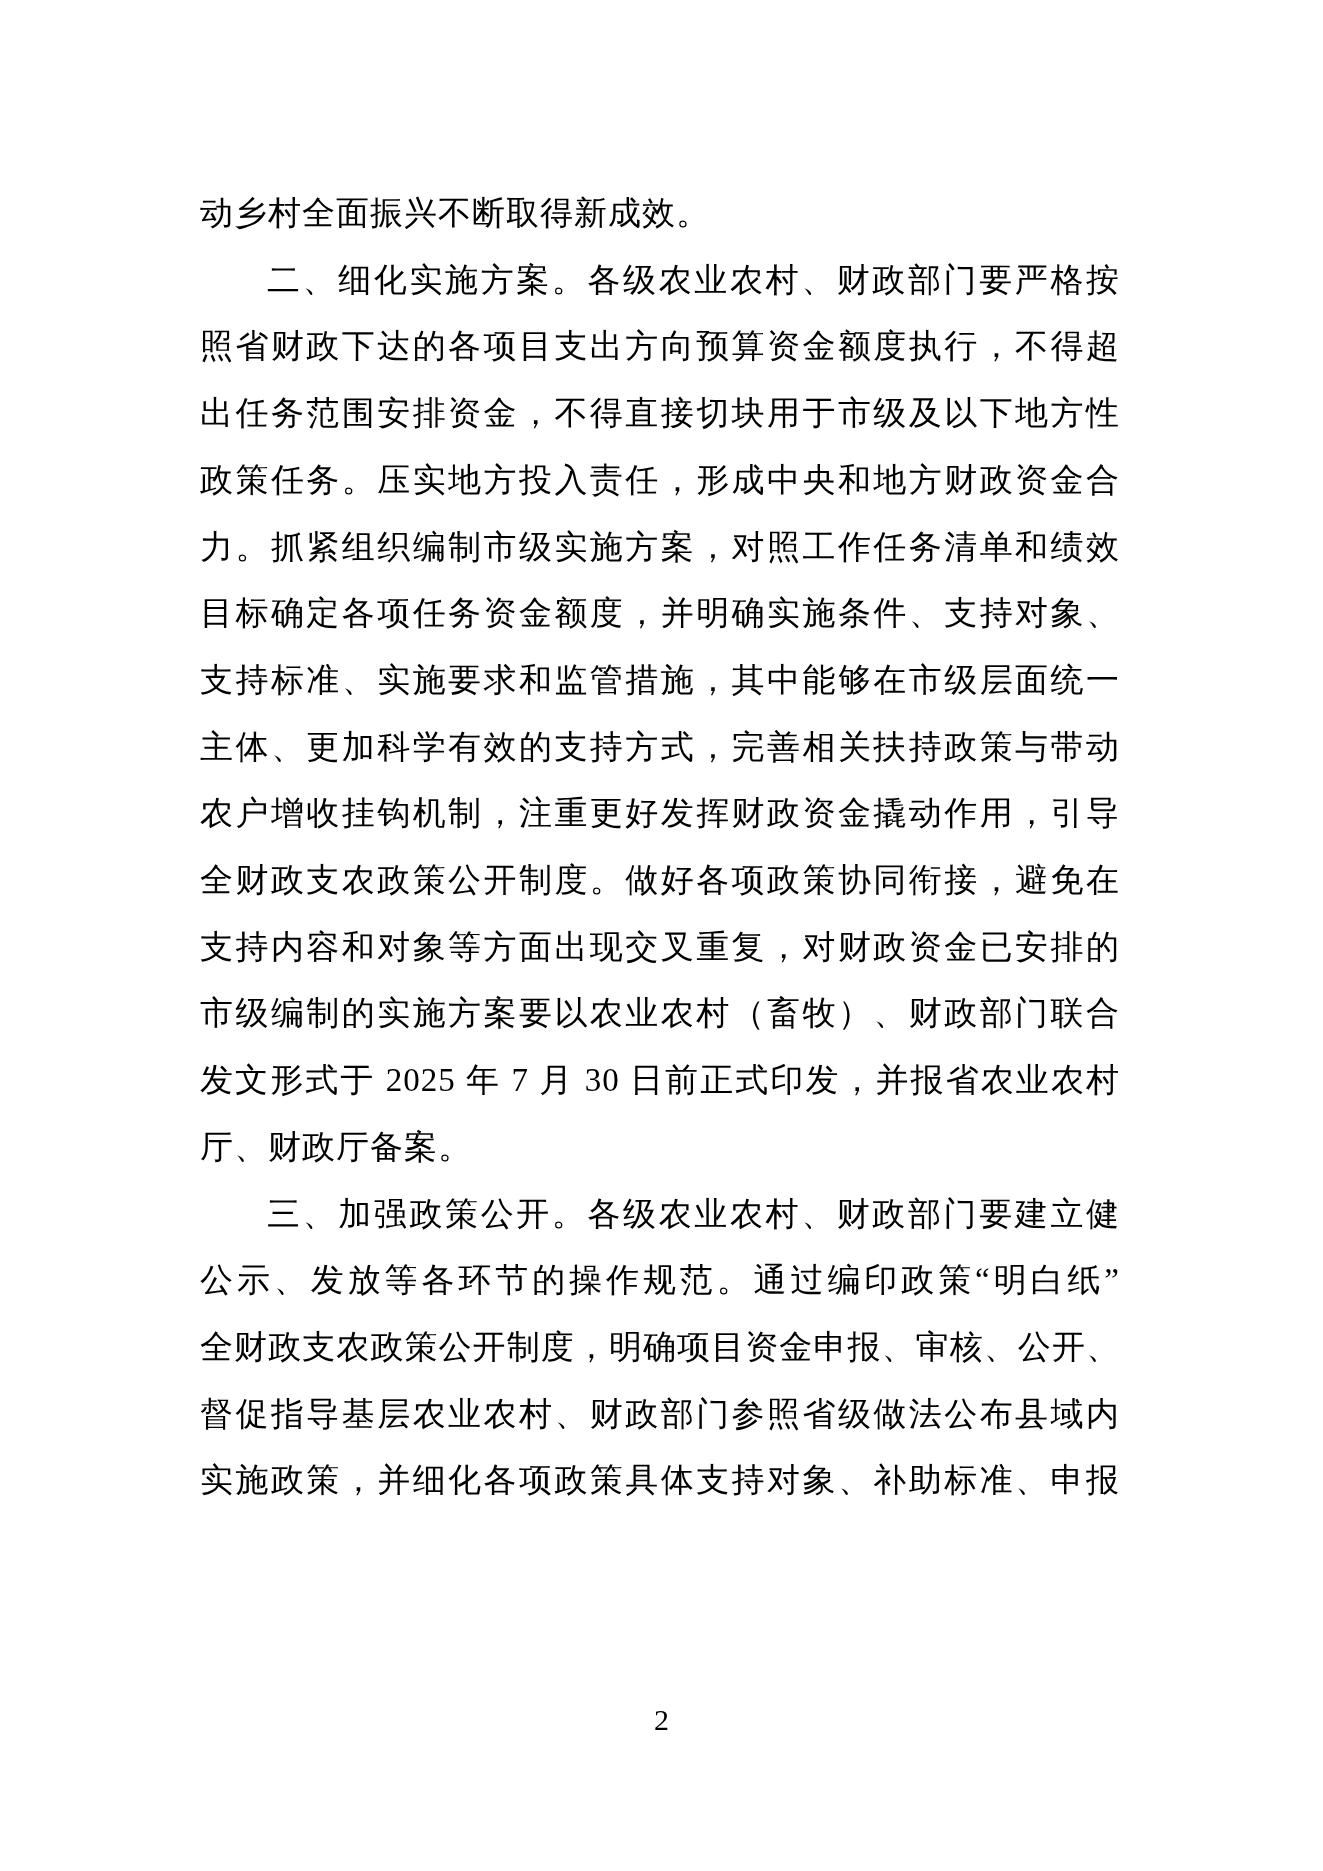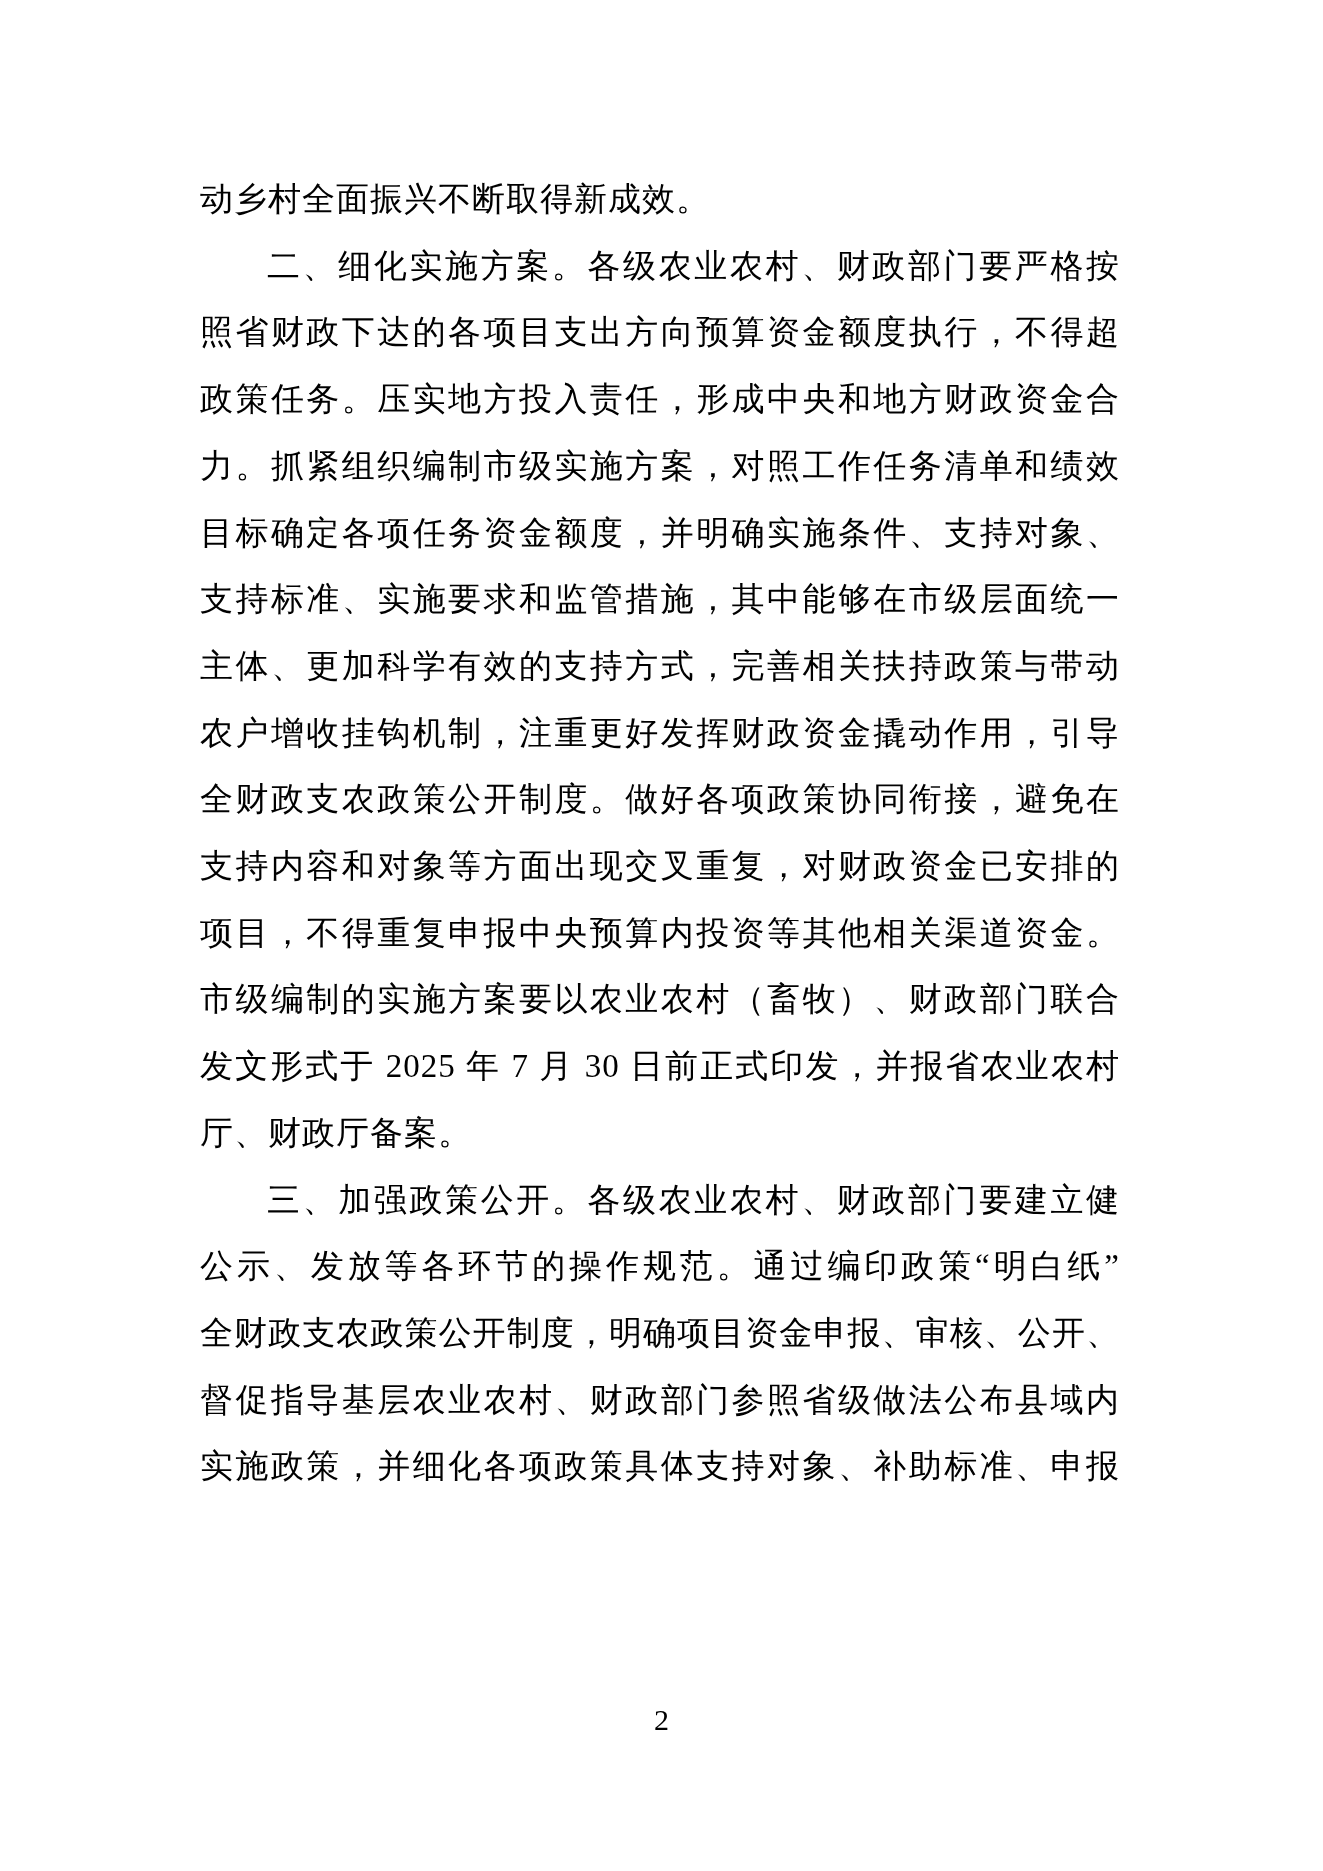--- a/index.html
+++ b/index.html
@@ -12,21 +12,21 @@
     width: 1323px;
     height: 1871px;
     background: #ffffff;
     overflow: hidden;
     font-family: "Liberation Serif", "DejaVu Serif", serif;
     color: #000000;
   }
   .textblock {
     position: absolute;
     left: 200px;
-    top: 166px;
+    top: 180px;
     width: 920px;
   }
   .line {
     font-size: 33px;
     line-height: 66.7px;
     letter-spacing: 1px;
     white-space: normal;
     color: #000000;
   }
   .justify {
@@ -53,29 +53,29 @@
   }
 </style>
 </head>
 <body>
 
 <div class="page">
   <div class="textblock">
     <div class="line">动乡村全面振兴不断取得新成效。</div>
     <div class="line indent justify"><span class="bold-lead">二、细化实施方案。</span><span>各级农业农村、财政部门要严格按</span></div>
     <div class="line justify">照省财政下达的各项目支出方向预算资金额度执行，不得超</div>
+    <div class="line justify">出任务范围安排资金，不得直接切块用于市级及以下地方性</div>
     <div class="line justify">政策任务。压实地方投入责任，形成中央和地方财政资金合</div>
     <div class="line justify">力。抓紧组织编制市级实施方案，对照工作任务清单和绩效</div>
     <div class="line justify">目标确定各项任务资金额度，并明确实施条件、支持对象、</div>
     <div class="line justify">支持标准、实施要求和监管措施，其中能够在市级层面统一</div>
     <div class="line justify">主体、更加科学有效的支持方式，完善相关扶持政策与带动</div>
     <div class="line justify">农户增收挂钩机制，注重更好发挥财政资金撬动作用，引导</div>
     <div class="line justify">全财政支农政策公开制度。做好各项政策协同衔接，避免在</div>
     <div class="line justify">支持内容和对象等方面出现交叉重复，对财政资金已安排的</div>
-    <div class="line justify">项目，不得重复申报中央预算内投资等其他相关渠道资金。</div>
     <div class="line justify">市级编制的实施方案要以农业农村（畜牧）、财政部门联合</div>
     <div class="line justify">发文形式于 2025 年 7 月 30 日前正式印发，并报省农业农村</div>
     <div class="line">厅、财政厅备案。</div>
     <div class="line indent justify"><span class="bold-lead">三、加强政策公开。</span><span>各级农业农村、财政部门要建立健</span></div>
     <div class="line justify">公示、发放等各环节的操作规范。通过编印政策“明白纸”</div>
     <div class="line justify">全财政支农政策公开制度，明确项目资金申报、审核、公开、</div>
     <div class="line justify">督促指导基层农业农村、财政部门参照省级做法公布县域内</div>
     <div class="line justify">实施政策，并细化各项政策具体支持对象、补助标准、申报</div>
   </div>
   <div class="page-footer">

